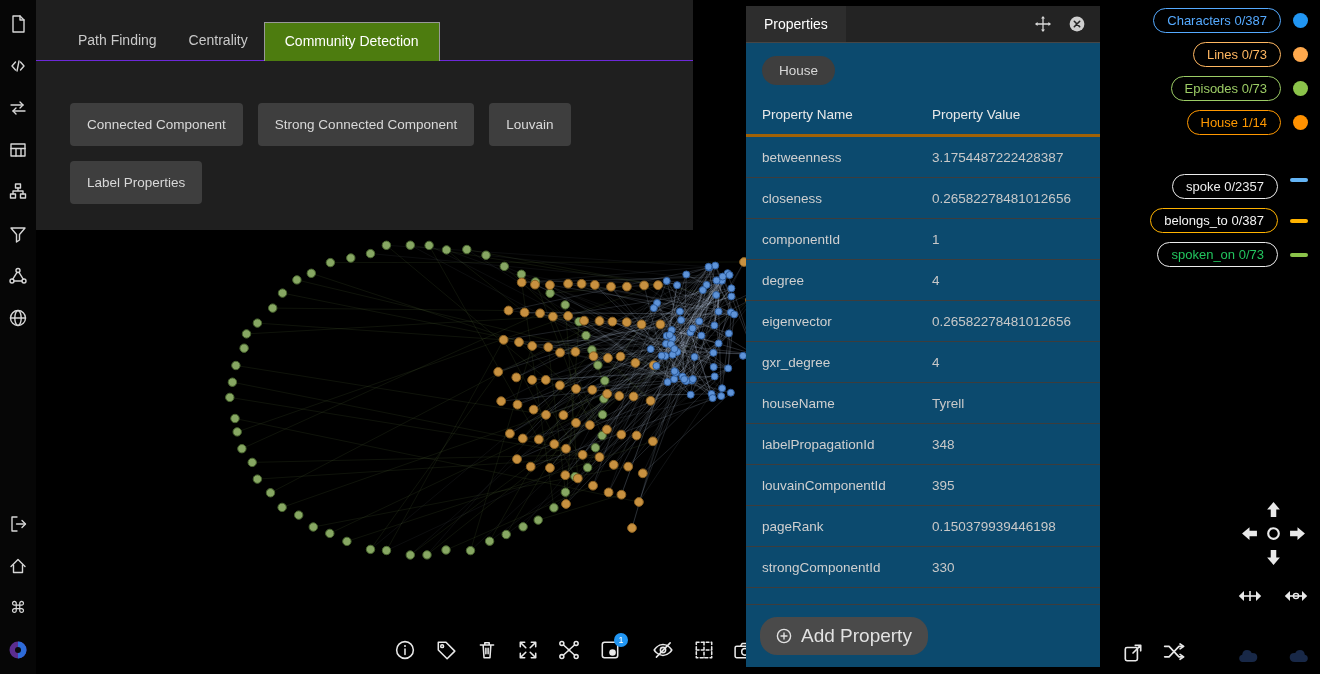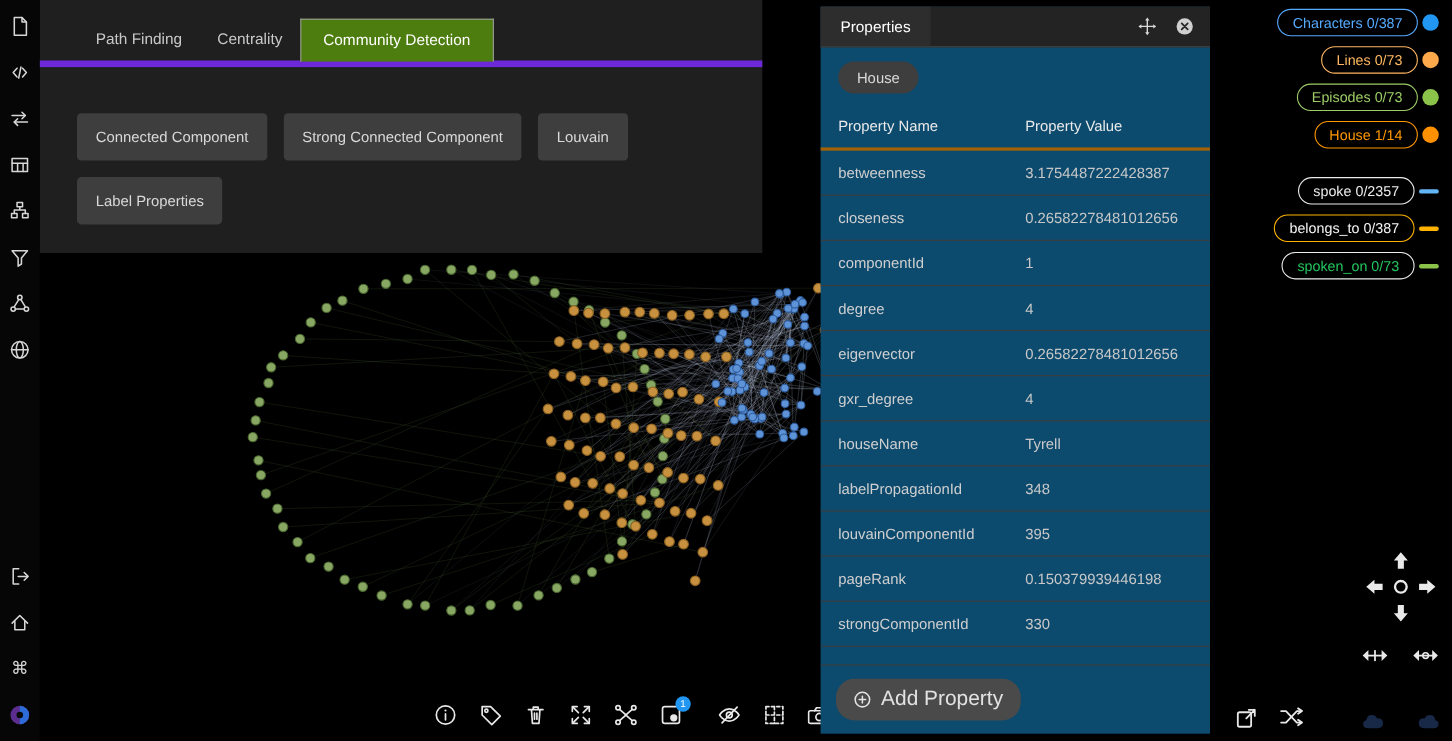--- a/index.html
+++ b/index.html
@@ -12,22 +12,22 @@
   .sicon{width:20px;height:20px;color:#d6d6d6;flex:0 0 auto;cursor:pointer}
   .sicon svg{width:100%;height:100%;fill:none;stroke:currentColor;stroke-width:1.4;
     stroke-linecap:round;stroke-linejoin:round}
   .spacer{flex:1}
 
   
   #graph{position:absolute;left:0;top:0;z-index:1}
 
   
   #analysis{position:absolute;left:36px;top:0;width:657px;height:230px;background:#1f1f1f;z-index:2}
-  #analysis-tabs{display:flex;align-items:flex-end;height:61px;padding-left:35px;
-    border-bottom:6px solid #6d28d9}
+  #analysis-tabs{display:flex;align-items:flex-end;height:61px;padding-left:26px;
+    border-bottom:1px solid #6d28d9}
   .atab{color:#c9c9c9;font-size:14px;padding:10px 16px 12px;cursor:pointer;white-space:nowrap}
   .atab.active{background:#4d7c0f;border:1px solid #999;border-bottom:none;color:#fff;
     padding:10px 20px 12px;margin-bottom:-1px}
   #algo-buttons{display:flex;flex-wrap:wrap;gap:15px;padding:42px 34px 0;max-width:645px}
   .algo{background:#3e3e3e;color:#d9d9d9;font-size:13.5px;padding:14px 17px;border:none;
     border-radius:4px;cursor:pointer;font-family:inherit;white-space:nowrap}
 
   
   #toolbar{position:absolute;left:394px;bottom:13px;display:flex;gap:19px;z-index:3;align-items:center}
   .tbicon{width:22px;height:22px;color:#e8e8e8;position:relative;cursor:pointer;flex:0 0 auto}
@@ -57,21 +57,21 @@
   .prow{display:flex;padding:12.5px 16px;border-bottom:1px solid #3d3d3d;color:#cfcfcf}
   .pv{flex:1;color:#c8c8c8}
   #props footer{margin-top:auto;border-top:1px solid #3d3d3d;padding:12px 14px;flex:0 0 auto}
   .addbtn{display:inline-flex;align-items:center;gap:9px;background:#4a4a4a;border:none;
     color:#e2e2e2;border-radius:17px;padding:8px 16px;font-size:19px;cursor:pointer;font-family:inherit}
   .addbtn svg{width:16px;height:16px;fill:none;stroke:currentColor;stroke-width:1.4;stroke-linecap:round}
 
   
   #legend{position:absolute;right:12px;top:8px;display:flex;flex-direction:column;
     align-items:flex-end;gap:9px;z-index:5}
-  .lrow{display:flex;align-items:center;gap:4px}
+  .lrow{display:flex;align-items:center;gap:12px}
   .pill{border:1.5px solid;border-radius:14px;padding:4px 13px;font-size:13px;
     background:rgba(0,0,0,.55);white-space:nowrap;cursor:pointer}
   .mdot{width:15px;height:15px;border-radius:50%;flex:0 0 auto;cursor:pointer}
   .mline{width:18px;height:4px;border-radius:2px;flex:0 0 auto;cursor:pointer}
   .lgap{height:8px}
 
   
   #dpad{position:absolute;left:1237px;top:497px;width:72px;height:72px;z-index:5;
     display:grid;grid-template-columns:repeat(3,24px);grid-template-rows:repeat(3,24px)}
   .dcell{display:flex;align-items:center;justify-content:center;cursor:pointer}
@@ -863,21 +863,21 @@
     <div class="lrow">
       <div class="pill" style="color: rgb(156, 204, 101); border-color: rgb(156, 204, 101);">Episodes 0/73</div>
       <span class="mdot" style="background: rgb(139, 195, 74);"></span>
     </div>
     <div class="lrow">
       <div class="pill" style="color: rgb(255, 152, 0); border-color: rgb(255, 152, 0);">House 1/14</div>
       <span class="mdot" style="background: rgb(255, 145, 0);"></span>
     </div>
     <div class="lgap"></div>
     <div class="lrow">
-      <div class="pill" style="color: rgb(236, 236, 236); border-color: rgb(236, 236, 236);">spoke 0/2357</div>
+      <div class="pill" style="color: rgb(236, 236, 236); border-color: rgb(236, 236, 236); margin-top: 13px;">spoke 0/2357</div>
       <span class="mline" style="background: rgb(100, 181, 246);"></span>
     </div>
     <div class="lrow">
       <div class="pill" style="color: rgb(245, 245, 245); border-color: rgb(255, 179, 0);">belongs_to 0/387</div>
       <span class="mline" style="background: rgb(255, 179, 0);"></span>
     </div>
     <div class="lrow">
       <div class="pill" style="color: #22c55e; border-color: rgb(236, 236, 236);">spoken_on 0/73</div>
       <span class="mline" style="background: rgb(139, 195, 74);"></span>
     </div>

